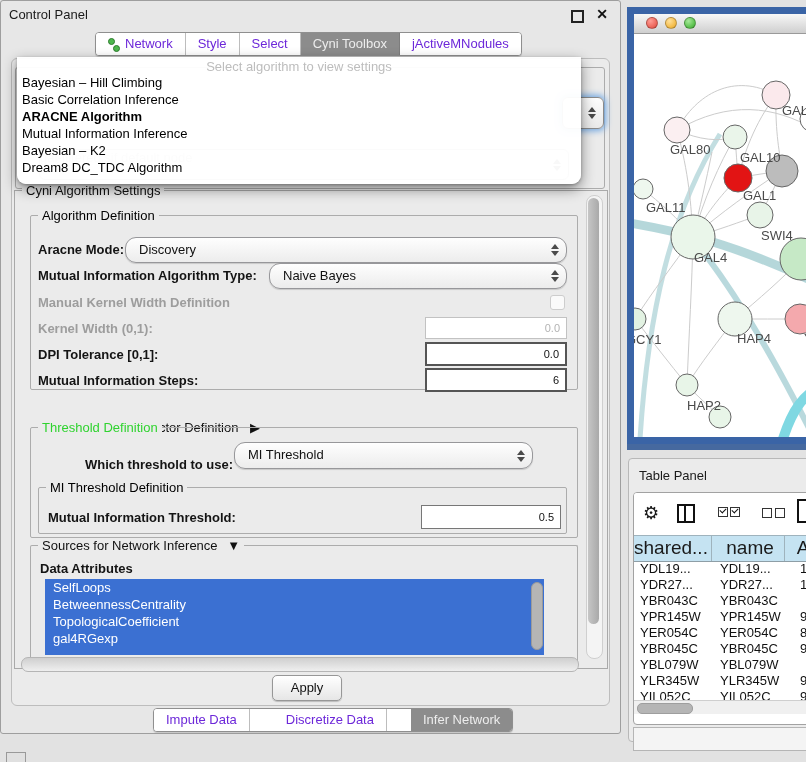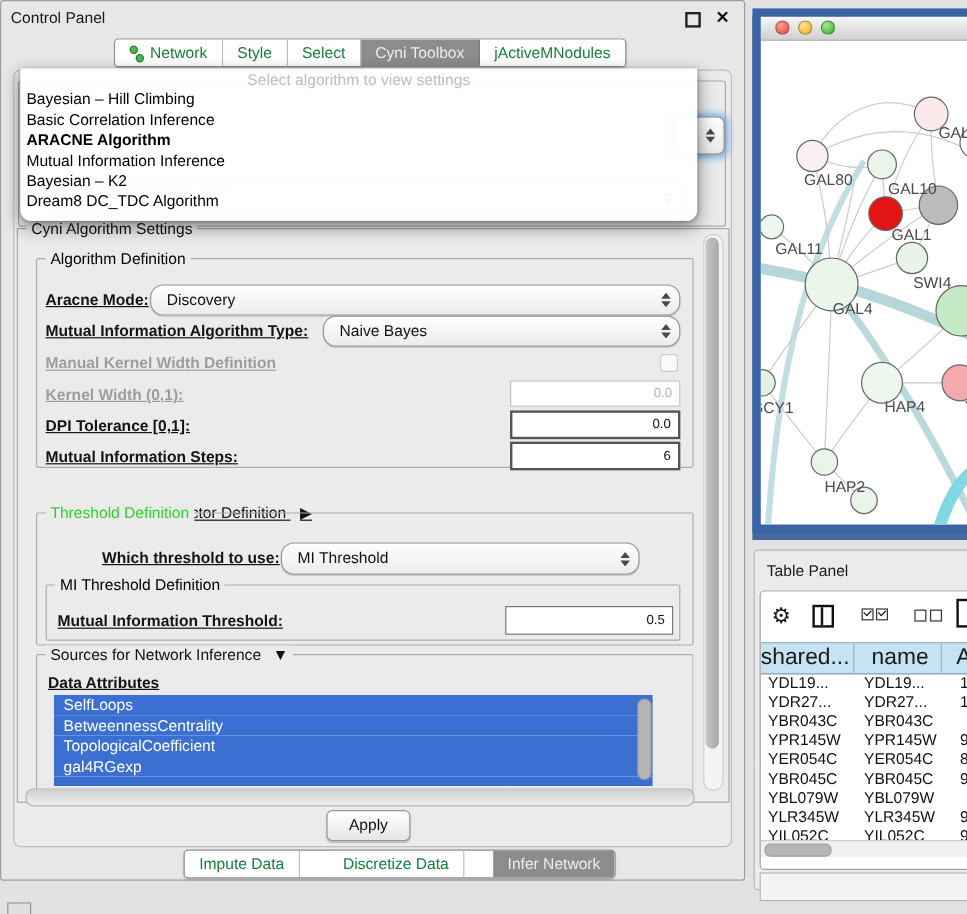--- a/index.html
+++ b/index.html
@@ -1,21 +1,21 @@
 <!DOCTYPE html>
 <html><head>
 <meta charset="utf-8">
 <style>
   html,body{margin:0;padding:0;}
   .screen{position:relative;width:806px;height:762px;background:#e2e2e2;overflow:hidden;
           font-family:"Liberation Sans",sans-serif;font-size:13px;color:#111;}
 
   
   .abs{position:absolute;}
-  .lbl{position:absolute;font-weight:bold;font-size:13px;white-space:nowrap;color:#141414;text-decoration:underline;}
+  .lbl{position:absolute;font-weight:bold;font-size:13px;white-space:nowrap;color:#141414;}
   .lbl.plain{font-weight:normal;}
   .lbl.dis{color:#9d9d9d;}
   .group{position:absolute;border:1px solid #acacac;border-radius:2px;}
   .gtitle{position:absolute;top:-8px;left:7px;background:#ebebeb;padding:0 4px;font-size:13px;white-space:nowrap;}
   .t-blue{color:#000000;}
   .t-green{color:#2fd32f;}
 
   .combo{position:absolute;background:linear-gradient(#fefefe,#ececec);border:1px solid #97979a;
          border-radius:11px;box-shadow:0 1px 1px rgba(0,0,0,.15);font-size:13px;}
   .combo .val{position:absolute;left:13px;top:0;line-height:24px;white-space:nowrap;}
@@ -31,21 +31,21 @@
 
   
   .cp{position:absolute;left:0;top:4;width:619px;height:732px;background:#e7e7e7;
       border:1px solid #9e9e9e;border-radius:3px;}
   .cp-title{position:absolute;left:8px;top:6px;font-size:13px;color:#1a1a1a;}
   .float-ic{position:absolute;right:36px;top:9px;width:9px;height:9px;border:2px solid #222;background:transparent;}
   .close-ic{position:absolute;right:12px;top:5px;font-size:14px;font-weight:bold;color:#111;}
 
   .seg{position:absolute;display:flex;border:1px solid #8f8f8f;border-radius:4px;overflow:hidden;background:#fff;
        box-shadow:0 1px 1px rgba(0,0,0,.15);}
-  .seg .sg{padding:0 12px;line-height:22px;height:22px;background:#fff;color:#15803d;border-right:1px solid #bdbdbd;
+  .seg .sg{padding:0 12px;line-height:22px;height:22px;background:#fff;color:#6d28d9;border-right:1px solid #bdbdbd;
            font-size:13px;display:flex;align-items:center;gap:5px;white-space:nowrap;}
   .seg .sg:last-child{border-right:none;}
   .seg .sg.active{background:#8c8c8c;color:#ededed;border-right-color:#7d7d7d;}
 
   .net-ic{display:inline-block;width:12px;height:13px;position:relative;}
   .net-ic b{position:absolute;width:5px;height:5px;border-radius:50%;background:#4db84d;border:1px solid #2c7a2c;}
 
   .content-card{position:absolute;left:10px;top:57px;width:597px;height:646px;background:#ebebeb;
                 border:1px solid #bdbdbd;border-radius:6px;}
 
@@ -226,21 +226,21 @@
 
     <span class="lbl plain" style="left:37px;top:419px;font-size:13px;">
       <span>Hub/Transcription Factor Definition</span>
       <span class="hub-arrow" style="margin-left:8px;">▶</span>
     </span>
 
     <div class="group" style="left:29px;top:426px;width:546px;height:109px;">
       <span class="gtitle t-green">Threshold Definition</span>
     </div>
     <span class="lbl" style="left:84px;top:456px;">Which threshold to use:</span>
-    <div class="combo" style="left:233px;top:451px;width:297px;height:25px;">
+    <div class="combo" style="left:233px;top:441px;width:297px;height:25px;">
       <span class="val">MI Threshold</span>
       <span class="spin">
           <i class="up"></i>
           <i class="dn"></i>
         </span>
     </div>
     <div class="group" style="left:37px;top:486px;width:527px;height:45px;">
       <span class="gtitle t-blue">MI Threshold Definition</span>
     </div>
     <span class="lbl" style="left:47px;top:509px;">Mutual Information Threshold:</span>

